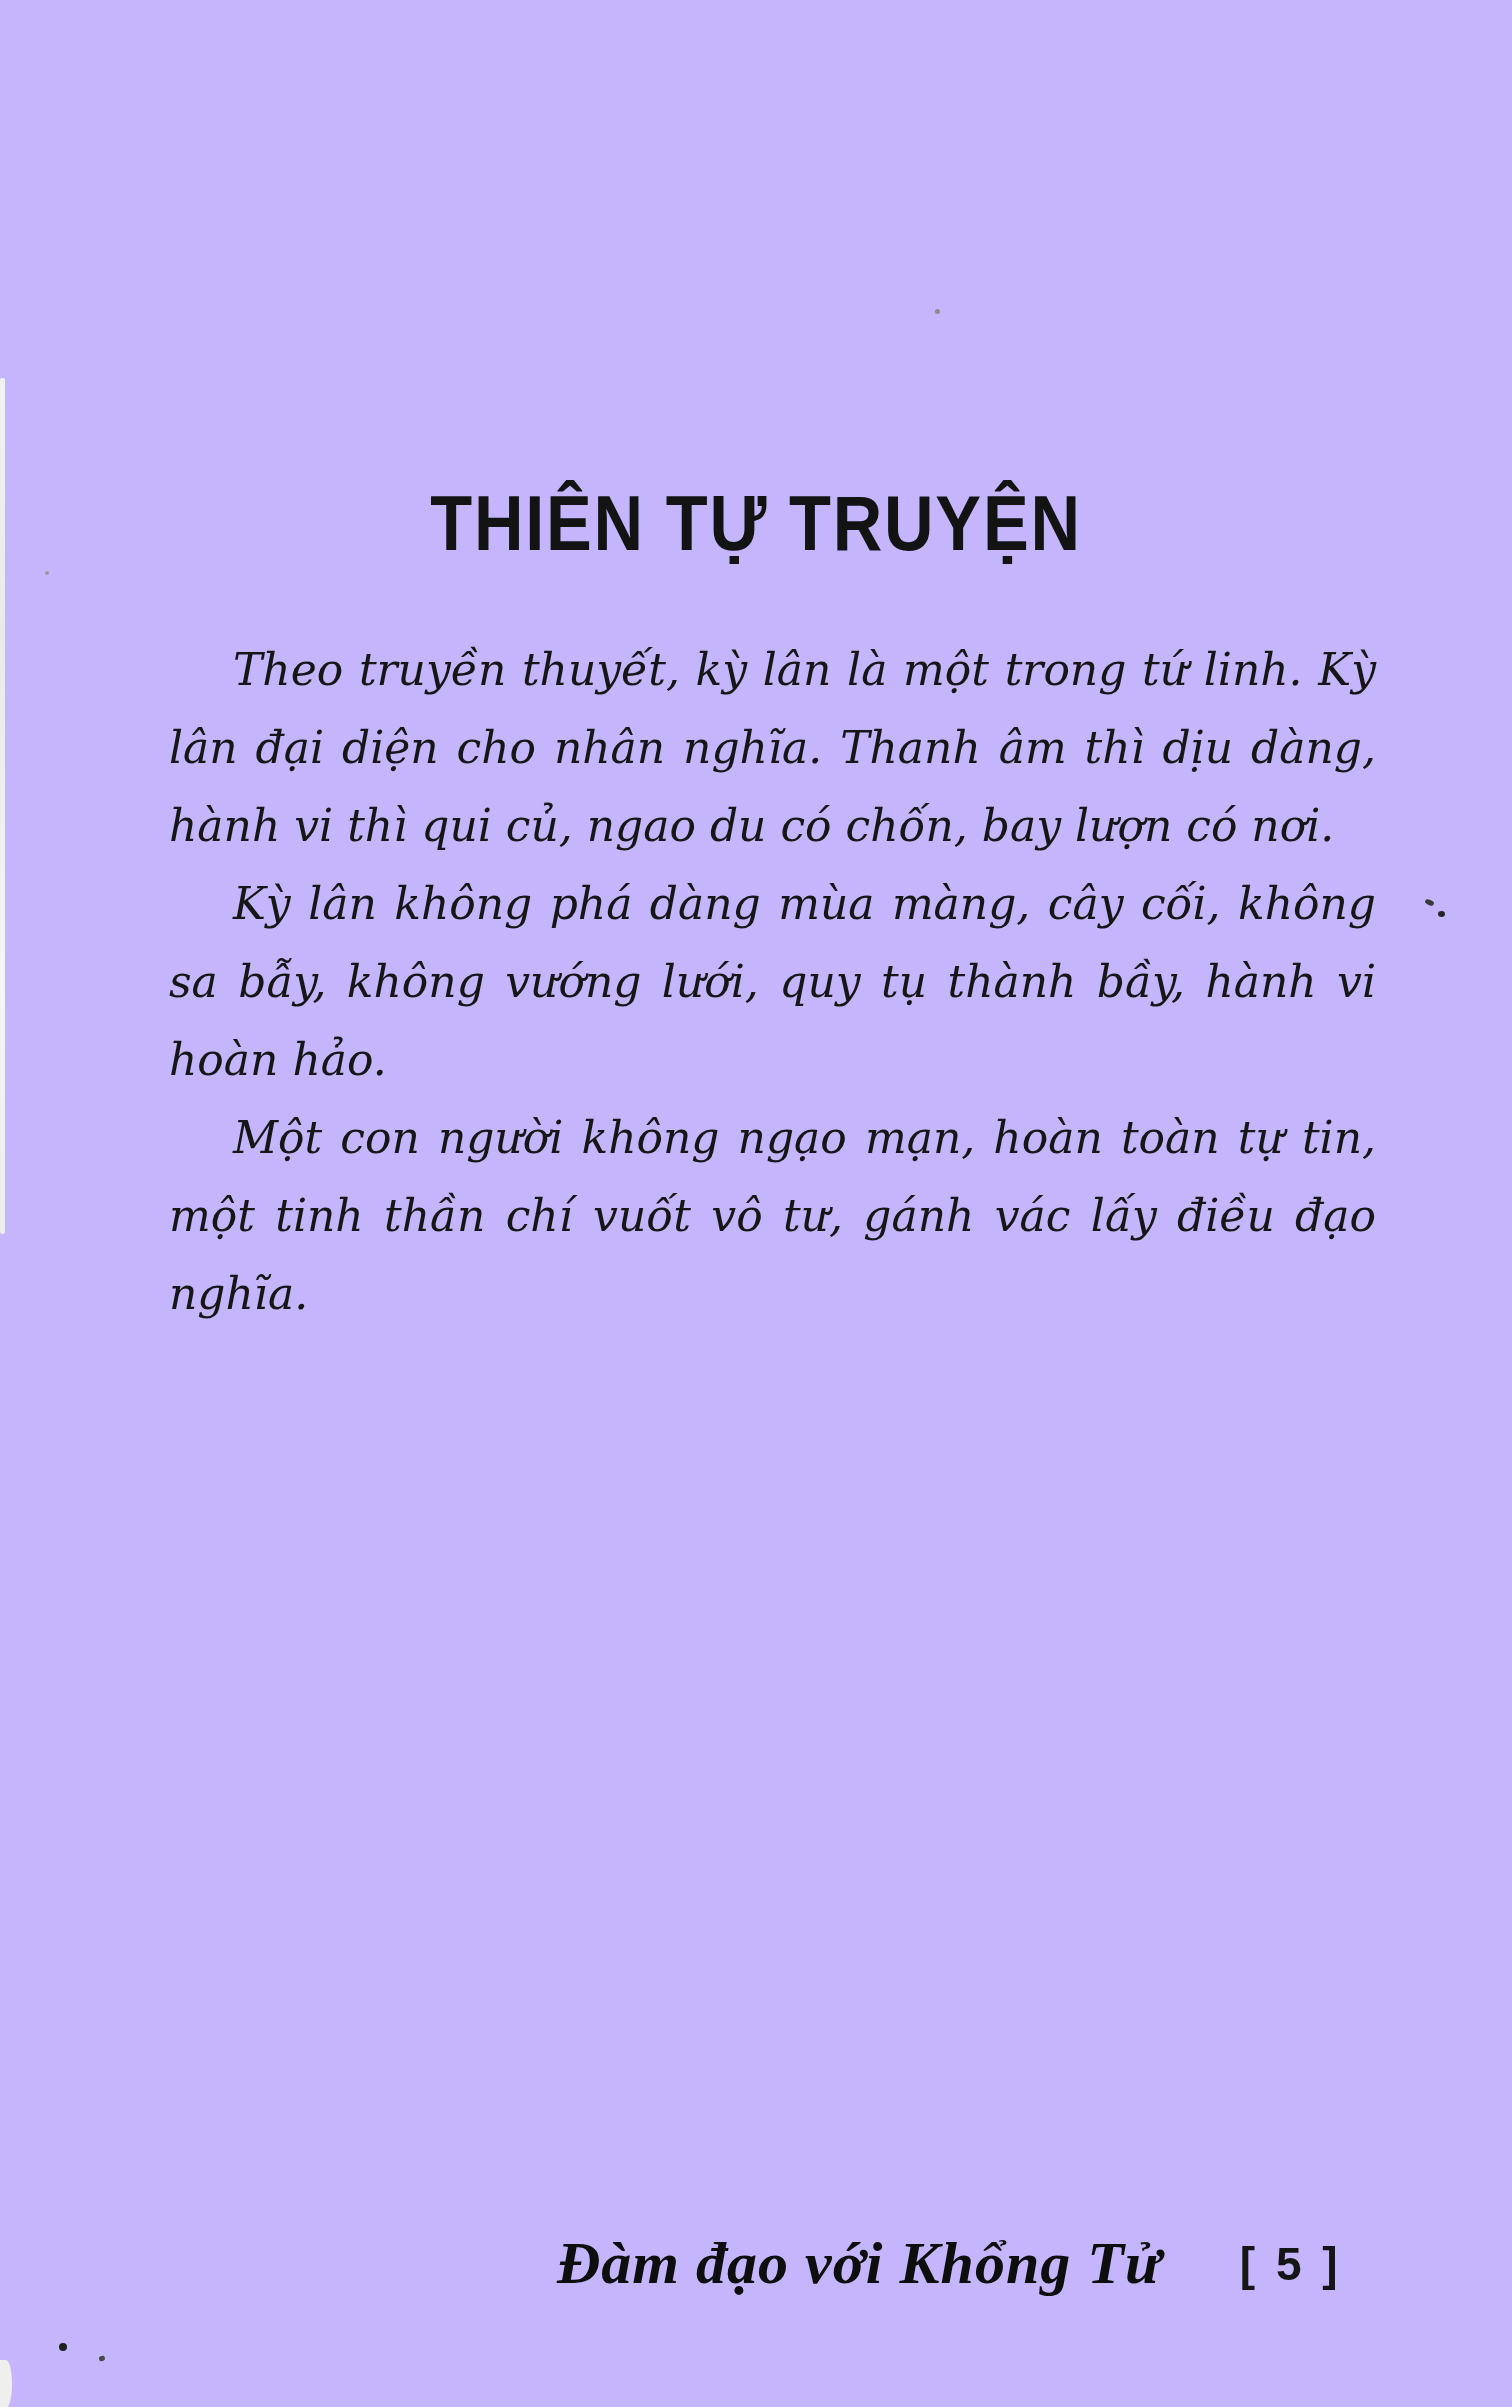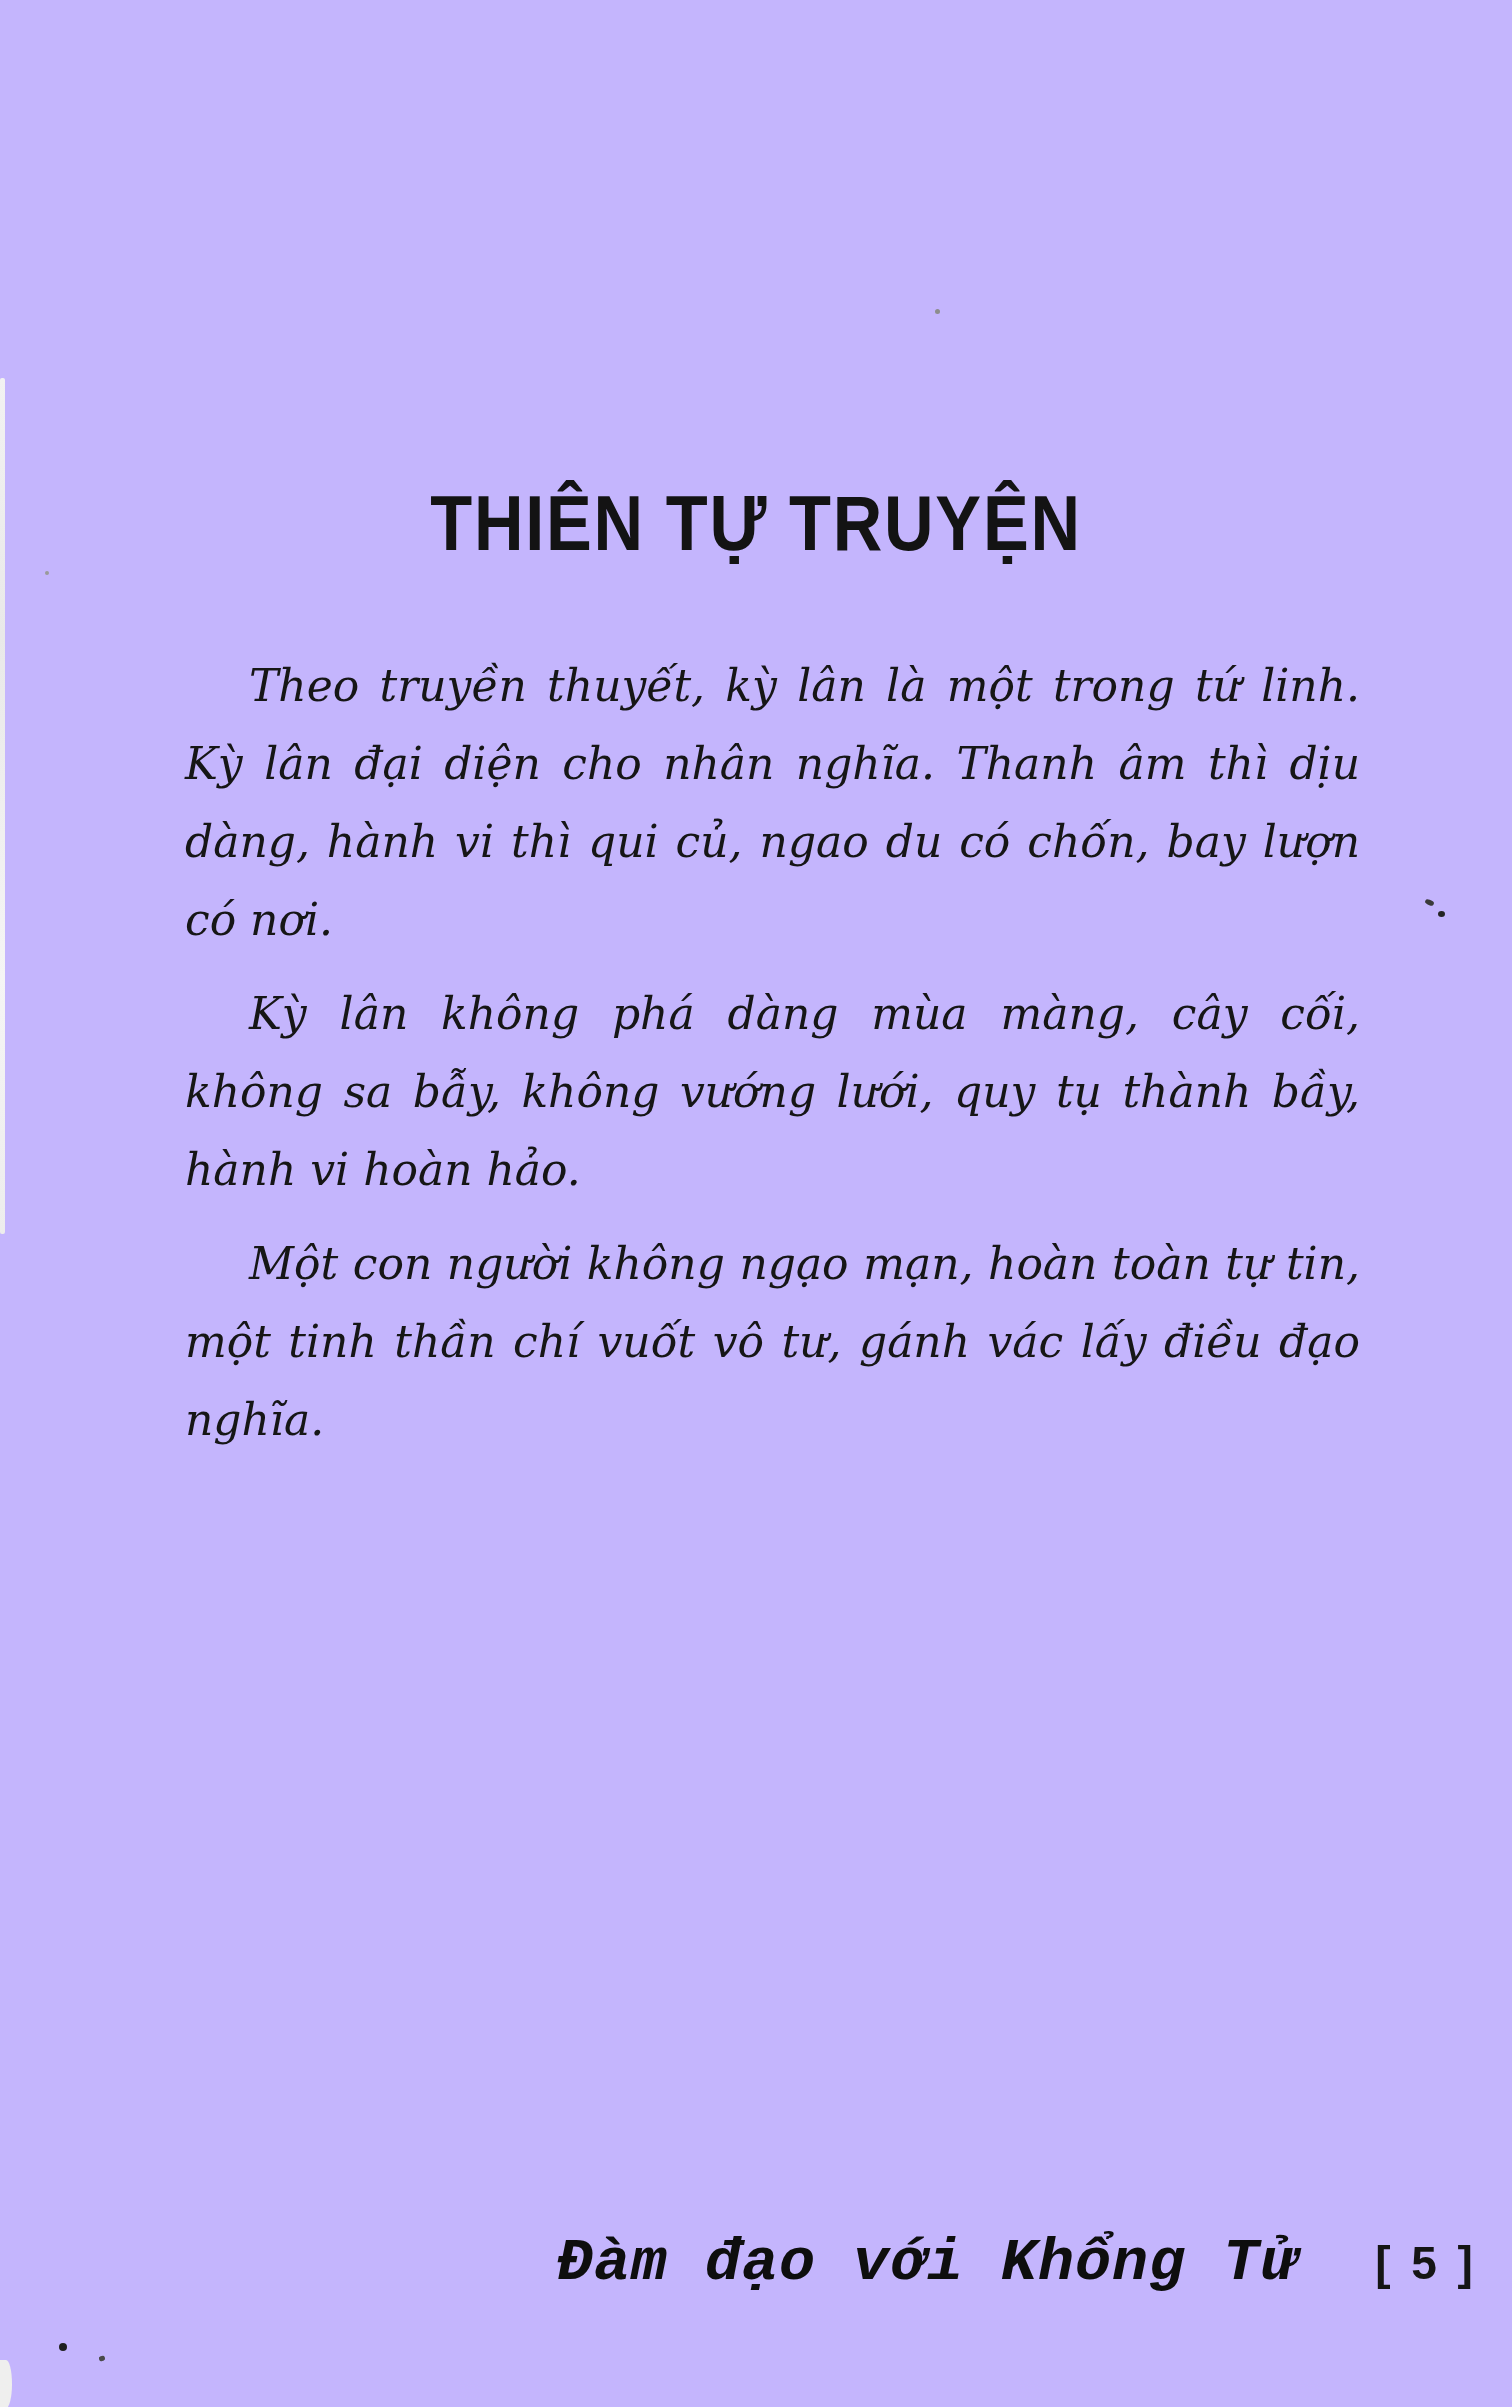--- a/index.html
+++ b/index.html
@@ -35,34 +35,34 @@
     top:631px;
     width:1207px;
     font-family:"DejaVu Serif", serif;
     font-style:italic;
     font-size:44px;
     line-height:78px;
     color:#161616;
     text-align:justify;
   }
   .body-text p{
-    margin:16px;
+    margin:0;
     text-indent:64px;
   }
   
   .footer{
     position:absolute;
     top:2229px;
     left:557px;
     display:flex;
     align-items:center;
     white-space:nowrap;
   }
   .footer-script{
-    font-family:Liberation Mono, monospace;
+    font-family:Liberation Serif, serif;
     font-style:italic;
     font-weight:bold;
     font-size:60px;
     color:#0e0e0e;
     letter-spacing:1px;
   }
   .footer-pageno{
     font-family:"Liberation Sans", sans-serif;
     font-weight:bold;
     font-size:46px;

